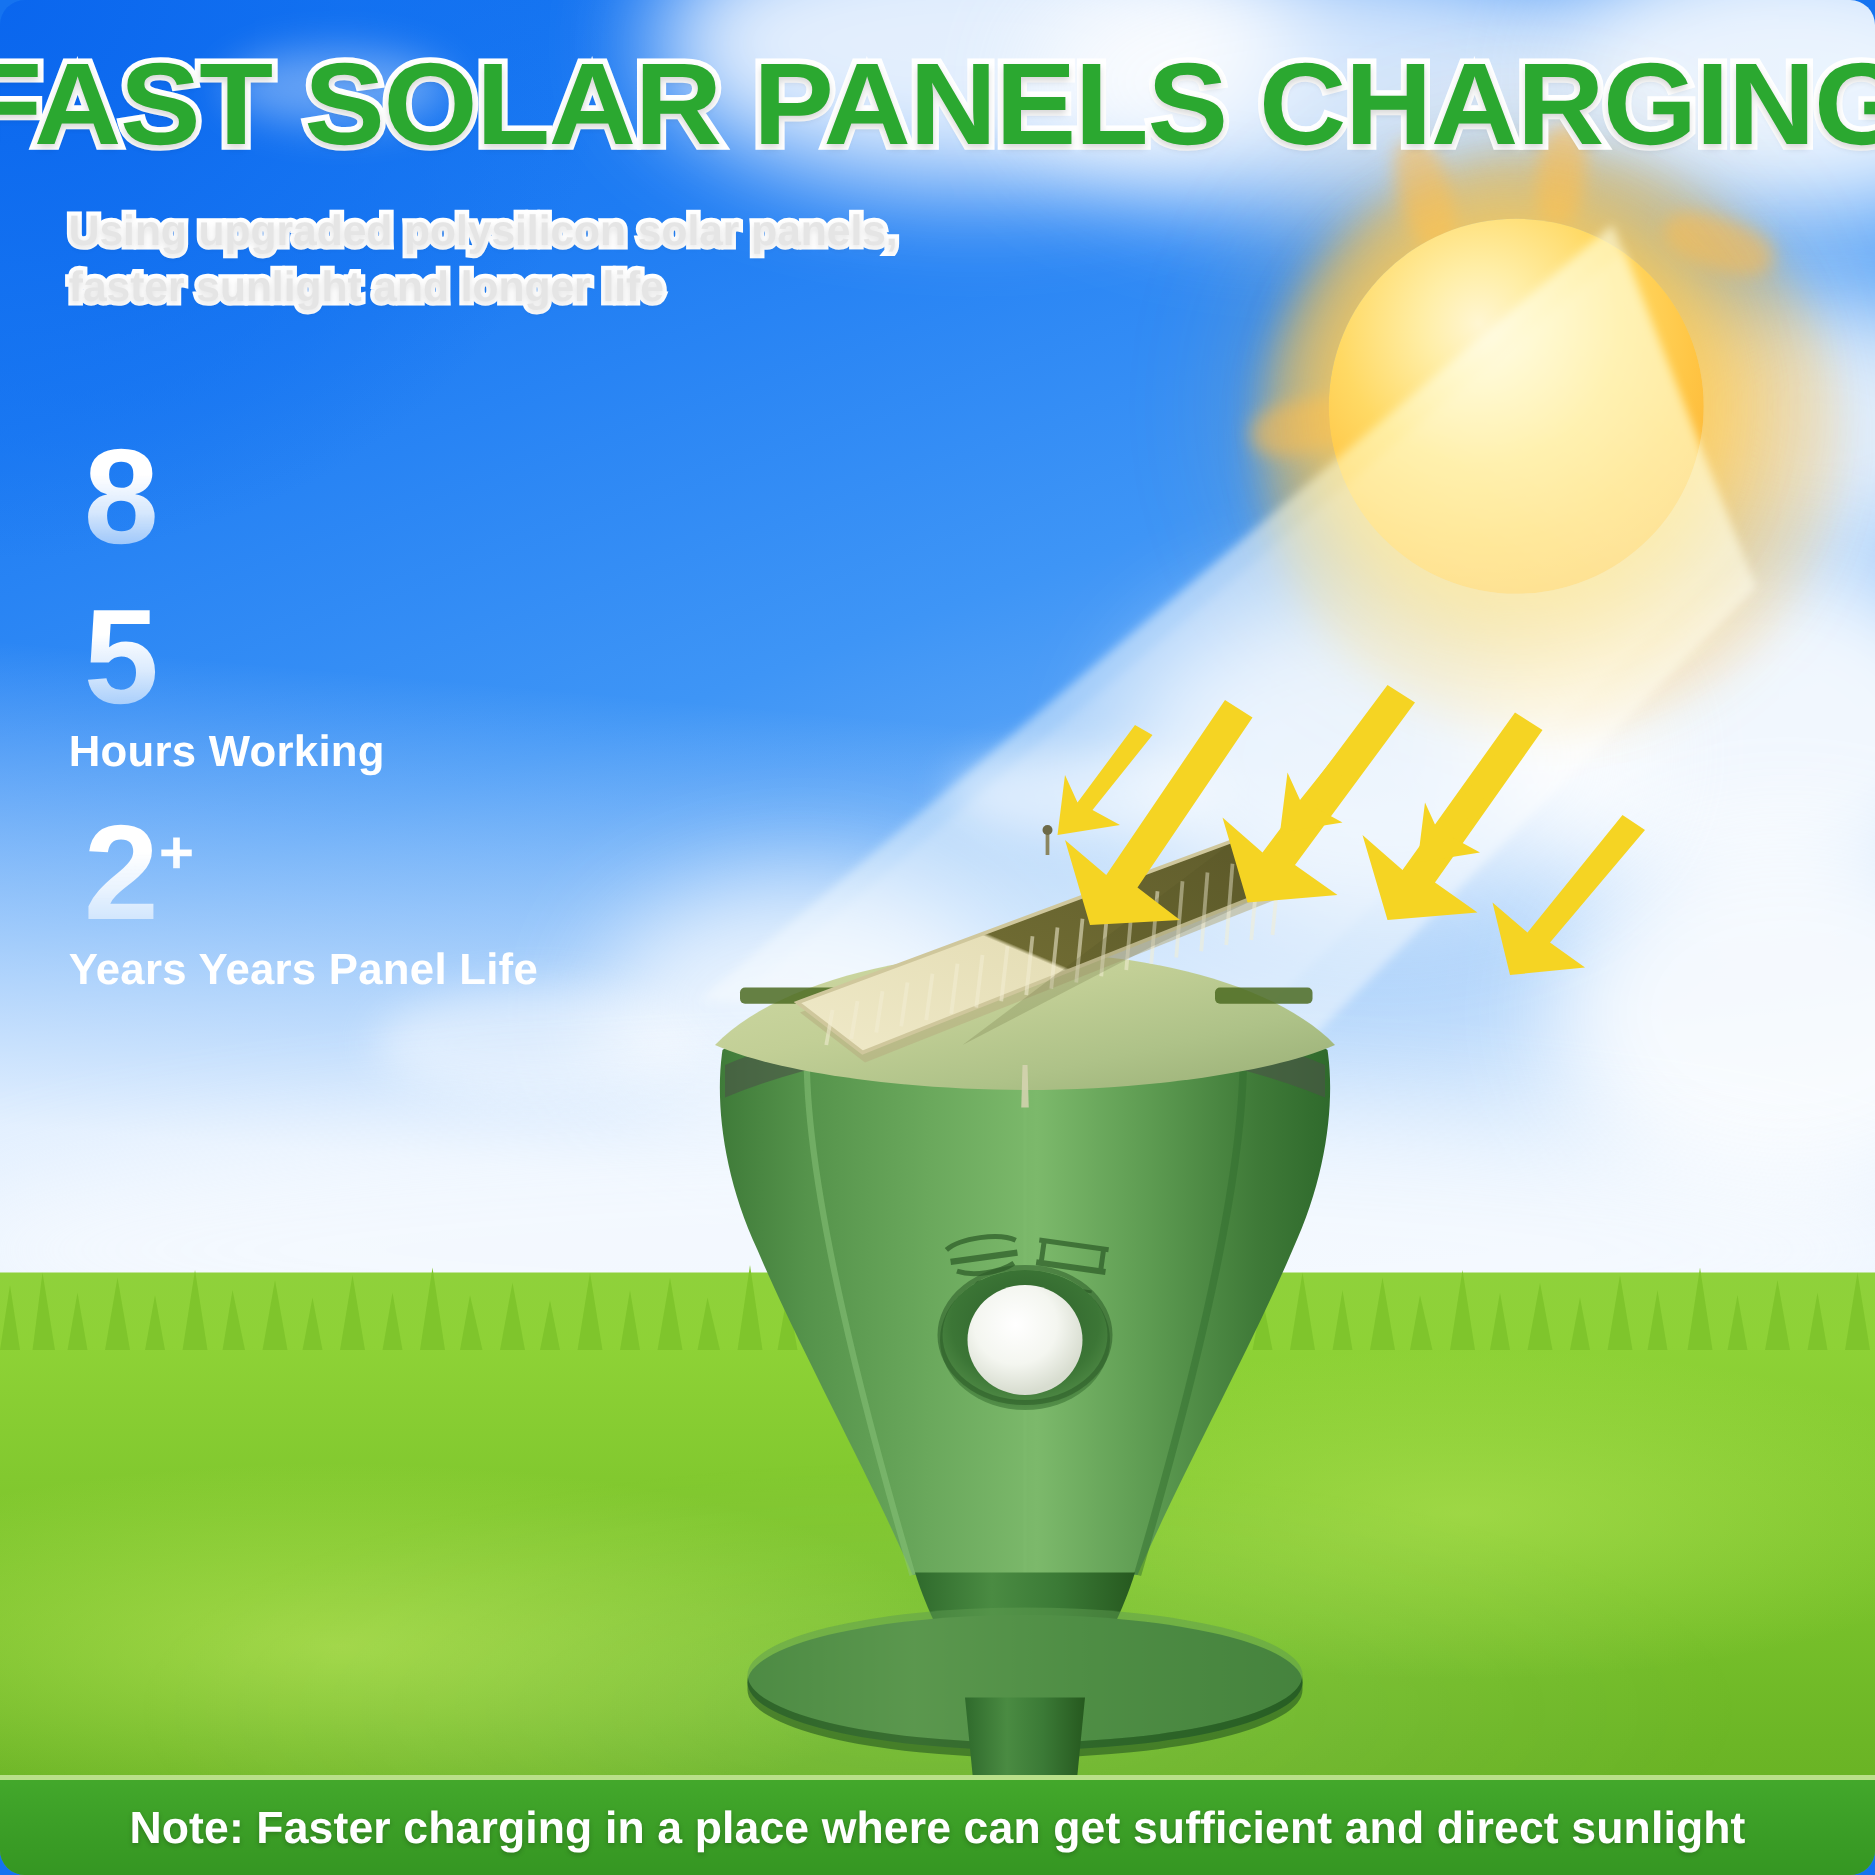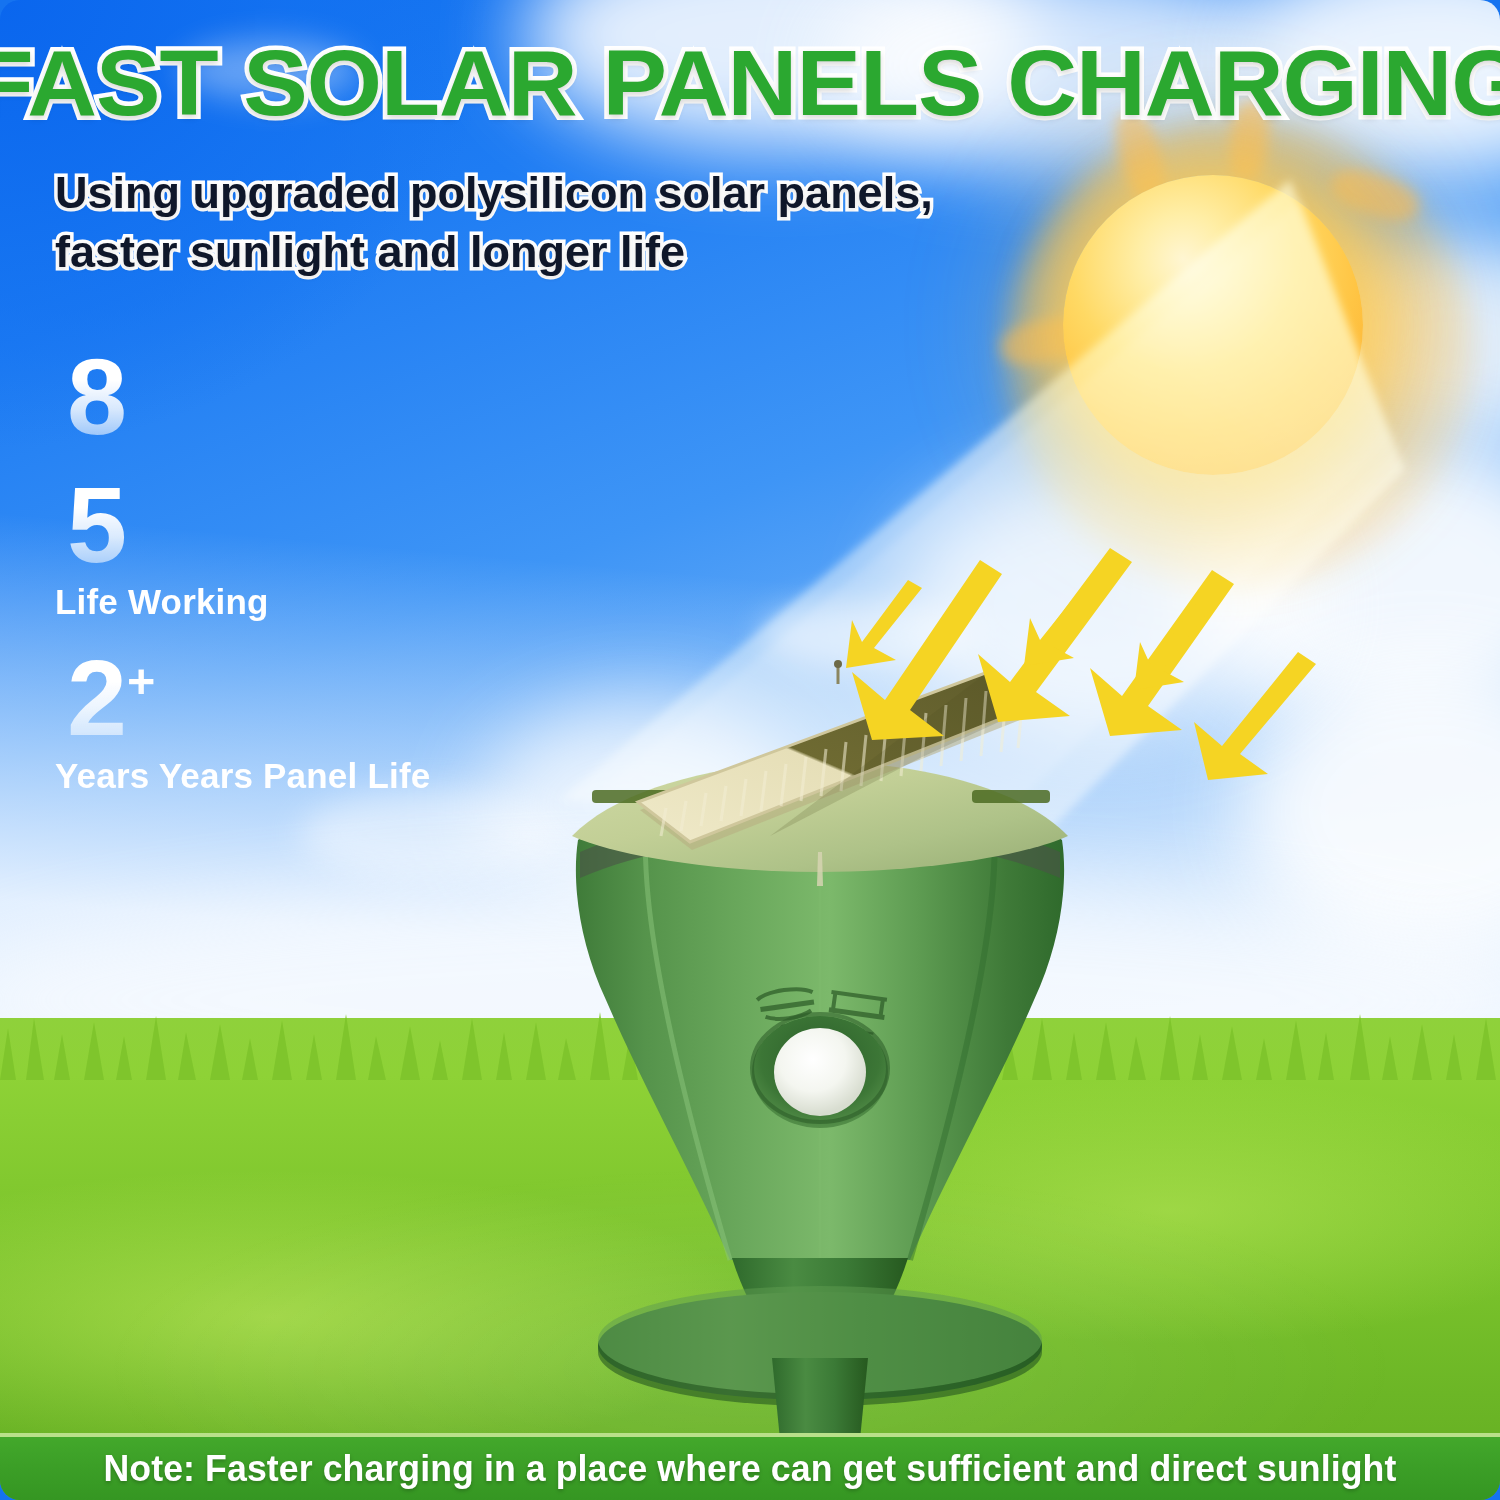--- a/index.html
+++ b/index.html
@@ -76,22 +76,22 @@
     font-size:93px; font-weight:bold; letter-spacing:-1px;
     font-family:"Liberation Sans", sans-serif;
     color:#2BA830; white-space:nowrap;
     transform:scaleX(1.04); transform-origin:50% 50%;
     -webkit-text-stroke:9px #ffffff;
     paint-order:stroke fill;
     text-shadow:0 3px 6px rgba(0,0,0,.16);
   }
   .subtitle{
     position:absolute; left:55px; top:163px; width:1000px;
-    font-size:45px; font-weight:bold; line-height:1.32;
-    color:#0f172a;
+    font-size:34px; font-weight:bold; line-height:1.32;
+    color:#e5e5e5;
     -webkit-text-stroke:7px #ffffff;
     paint-order:stroke fill;
     text-shadow:0 2px 5px rgba(0,0,0,.12);
   }
 
   
   .stats{ position:absolute; left:55px; top:345px; width:560px; }
   .stat{ margin-bottom:24px; }
   .stat-num{
     font-size:108px; font-weight:bold; line-height:.96;
@@ -103,21 +103,21 @@
   .stat-label{
     font-size:35px; font-weight:bold; color:#ffffff; margin-top:6px;
     letter-spacing:.2px;
   }
 
   
   .device{ position:absolute; left:520px; top:640px; width:600px; height:820px; }
 
   
   .notebar{
-    position:absolute; left:0; bottom:0; width:1500px; height:67px;
+    position:absolute; left:0; bottom:0; width:1500px; height:80px;
     background:linear-gradient(180deg,#43a82b 0%,#3c9f27 45%,#359622 100%);
     border-top:4px solid #b9e08a;
     display:flex; align-items:center; justify-content:center;
   }
   .notebar-text{
     color:#ffffff; font-size:36px; font-weight:bold; letter-spacing:.1px;
     white-space:nowrap; transform:scaleX(.99);
     text-shadow:0 2px 4px rgba(0,0,0,.22);
   }
 </style>
@@ -373,21 +373,21 @@
   <div class="stats">
     <div class="stat">
       <div class="stat-num">
         <span>8</span><sup></sup>
       </div>
     </div>
     <div class="stat">
       <div class="stat-num">
         <span>5</span><sup></sup>
       </div>
-      <div class="stat-label">Life Working</div>
+      <div class="stat-label">Hours Working</div>
     </div>
     <div class="stat">
       <div class="stat-num">
         <span>2</span><sup>+</sup>
       </div>
       <div class="stat-label">Years Years Panel Life</div>
     </div>
   </div>
 
   <div class="notebar">

